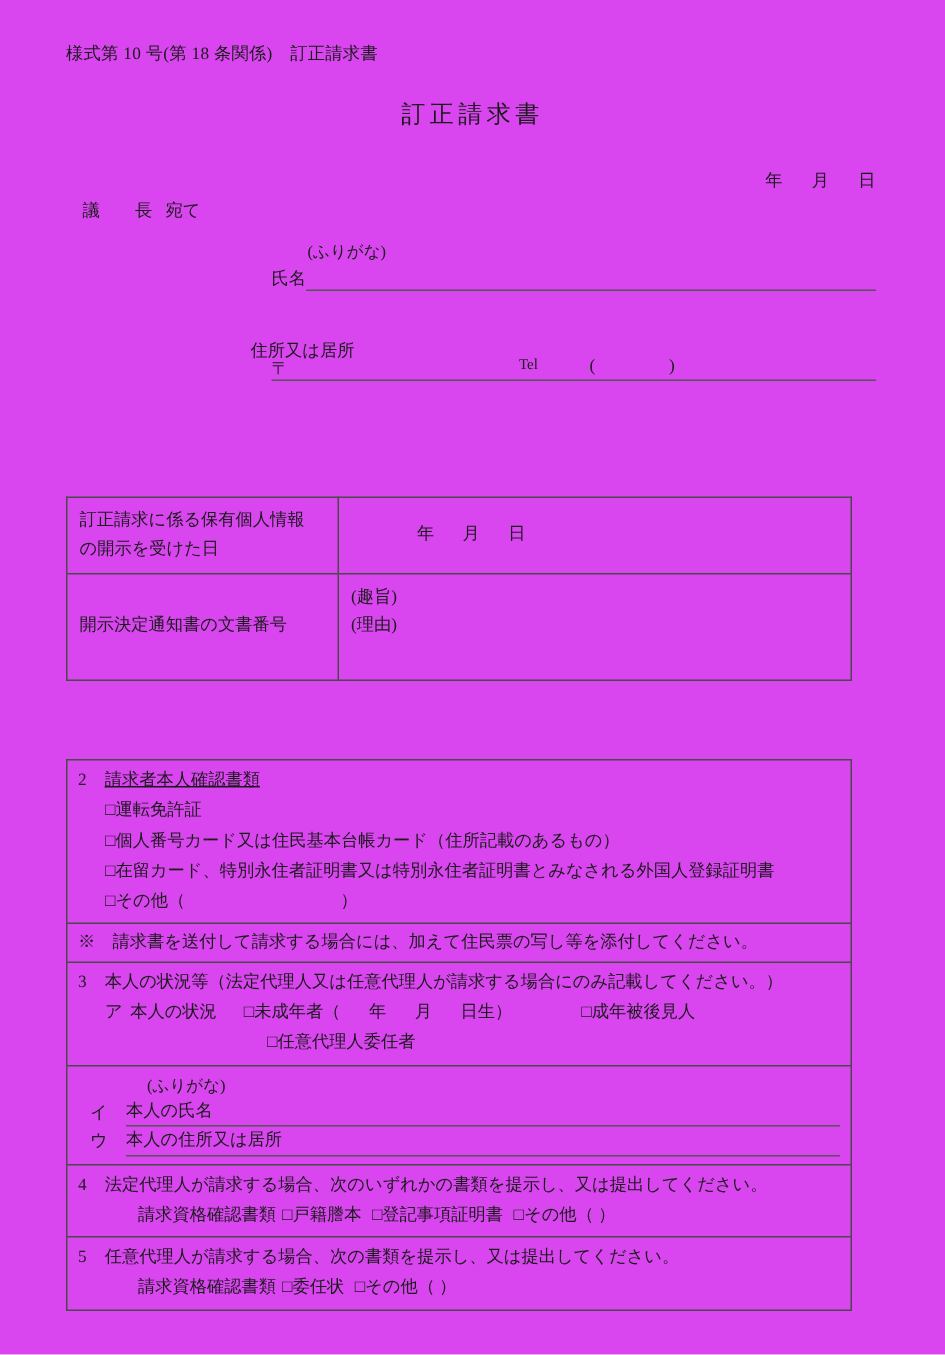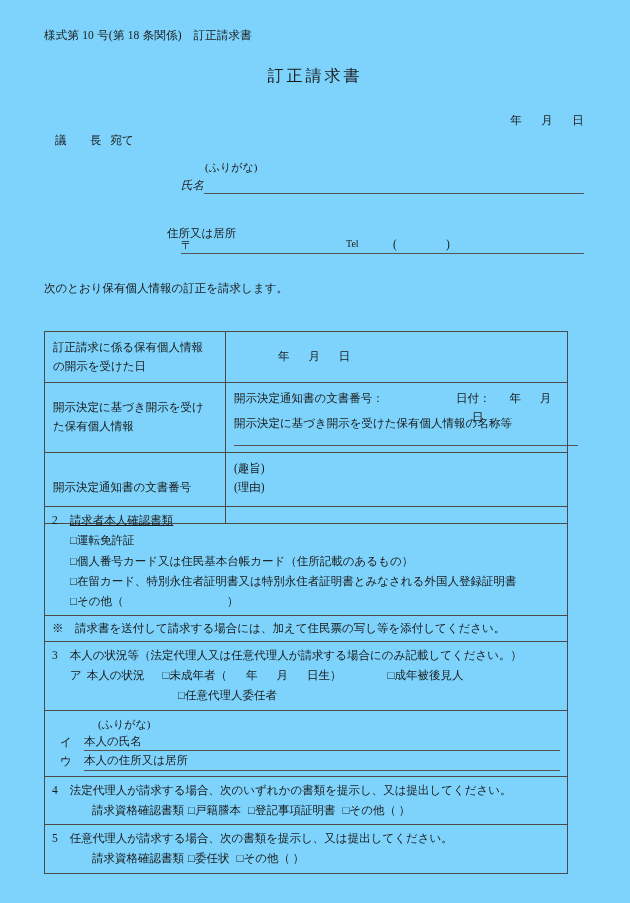--- a/index.html
+++ b/index.html
@@ -9,21 +9,21 @@
   }
   body {
     font-family: "Liberation Serif", "DejaVu Serif", serif;
     color: #1a1a1a;
     -webkit-font-smoothing: antialiased;
   }
   .page {
     position: relative;
     width: 630px;
     height: 903px;
-    background: #7dd3fc;
+    background: #d946ef;
     overflow: hidden;
     box-sizing: border-box;
   }
 
   
   .form-code {
     position: absolute;
     left: 44px;
     top: 28px;
     font-size: 11.5px;
@@ -65,21 +65,20 @@
     font-size: 11px;
   }
   .name-row {
     position: absolute;
     left: 181px;
     top: 178px;
     width: 403px;
     display: flex;
     align-items: flex-end;
     font-size: 11.5px;
-    font-style: italic;
   }
   .name-row .label { white-space: nowrap; padding-bottom: 1px; }
   .name-row .rule {
     flex: 1;
     border-bottom: 1px solid #555;
     height: 13px;
   }
 
   .addr-label {
     position: absolute;
@@ -223,61 +222,39 @@
 
   <div class="addr-label">住所又は居所</div>
   <div class="addr-row">
     <span class="postal">〒</span>
     <span class="tel">Tel</span>
     <span class="paren1">(</span>
     <span class="paren2">)</span>
   </div>
 
   <div class="ordinance">
-    <div>次のとおり保有個人情報の訂正を請求します。</div>
   </div>
 
   <table class="tbl" id="table-disclosure">
     <tbody>
         <tr>
       <td class="col-label">
         <div class="cell-pad-mid" style="white-space:pre-line;">訂正請求に係る保有個人情報
 の開示を受けた日</div>
       </td>
       <td>
         <div class="cell-pad-mid row-date-val">
           <span>年</span>
           <span>月</span>
           <span>日</span>
         </div>
       </td>
     </tr>
     <tr>
       <td class="col-label">
-        <div class="cell-pad-mid" style="white-space:pre-line;">開示決定に基づき開示を受け
-た保有個人情報</div>
-      </td>
-      <td>
-        <div class="cell-pad-mid">
-          <div class="disc-line1">
-            <span>開示決定通知書の文書番号：</span>
-            <span class="datepart">
-              <span>日付：</span>
-              <span>年</span>
-              <span>月</span>
-              <span>日</span>
-            </span>
-          </div>
-          <div style="margin-top:6px;">開示決定に基づき開示を受けた保有個人情報の名称等</div>
-          <div class="underline-blank"></div>
-        </div>
-      </td>
-    </tr>
-    <tr>
-      <td class="col-label">
         <div class="cell-pad-mid">開示決定通知書の文書番号</div>
       </td>
       <td>
         <div class="cell-pad-mid purpose-cell">
           <div class="l1">(趣旨)</div>
           <div>(理由)</div>
         </div>
       </td>
     </tr>
   </tbody>

